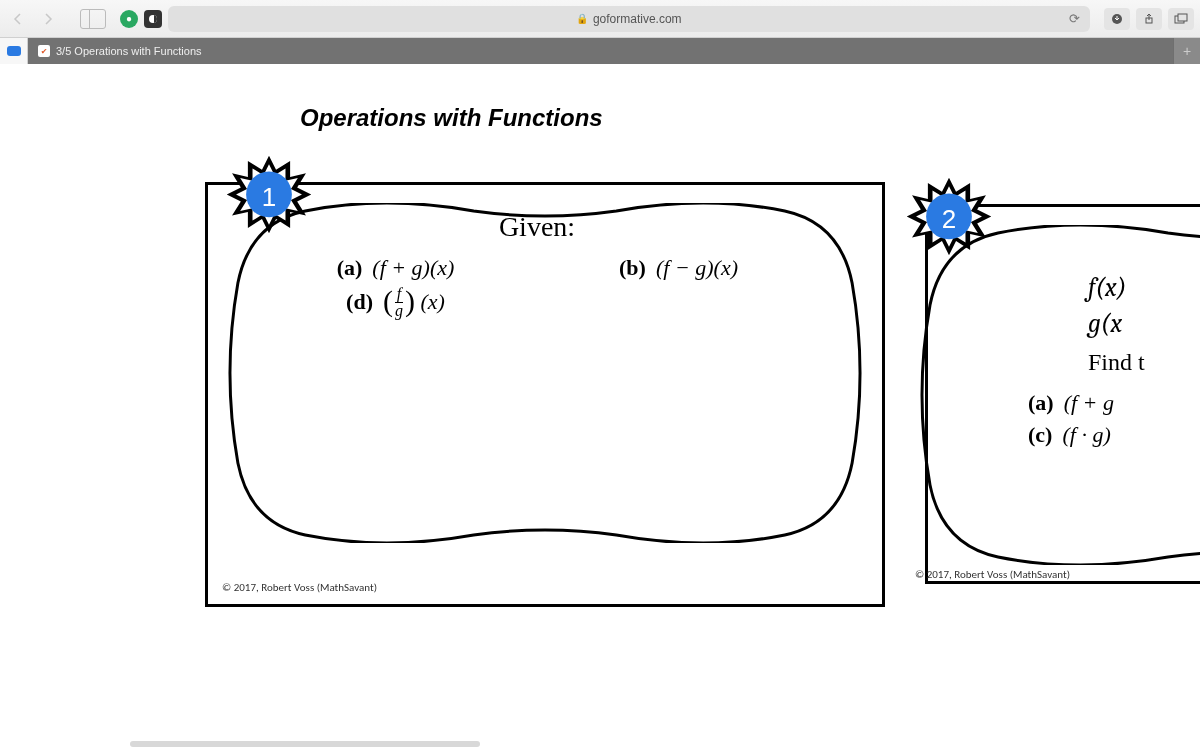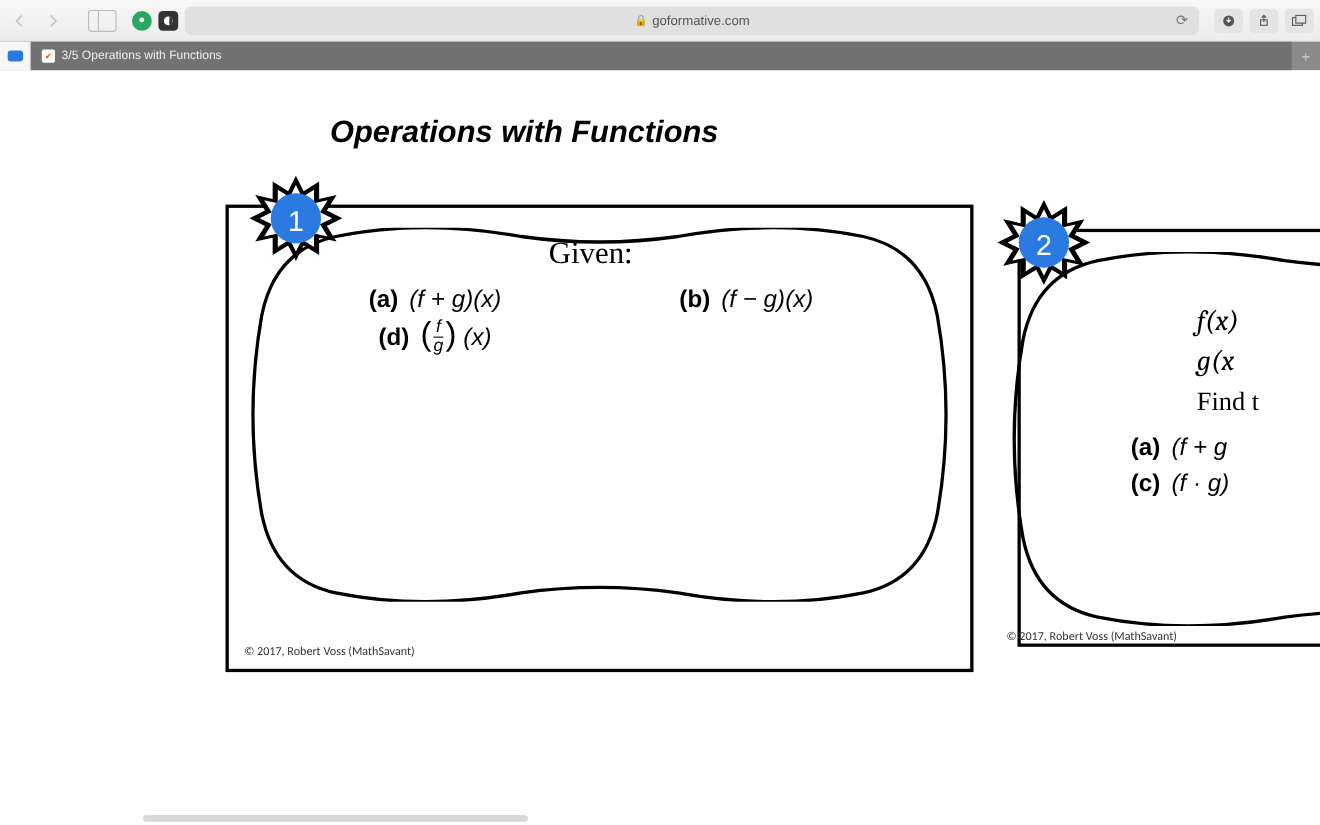--- a/index.html
+++ b/index.html
@@ -126,21 +126,21 @@
       height: calc(100% - 64px);
       background: #fff;
       position: relative;
       padding-top: 40px;
       overflow: hidden;
     }
     .page-title {
       font-family: Arial, sans-serif;
       font-weight: 900;
       font-style: italic;
-      font-size: 28px;
+      font-size: 24px;
       text-align: left;
       margin-left: 300px;
       color: #000;
     }
     .cards {
       display: flex;
       gap: 40px;
       margin-top: 50px;
       padding-left: 205px;
     }
@@ -206,21 +206,21 @@
       font-size: 24px;
       line-height: 1.3;
       margin-top: 8px;
     }
     .options {
       display: grid;
       grid-template-columns: 1fr 1fr;
       gap: 6px 4px;
       margin-top: 12px;
       font-size: 22px;
-      font-family: Liberation Sans, sans-serif;
+      font-family: Liberation Serif, serif;
     }
     .opt { text-align: center; white-space: nowrap; }
     .opt .lab { font-weight: bold; margin-right: 10px; font-style: normal; }
     .opt .math { font-style: italic; }
     .frac {
       display: inline-flex;
       flex-direction: column;
       align-items: center;
       vertical-align: middle;
       font-size: 16px;

